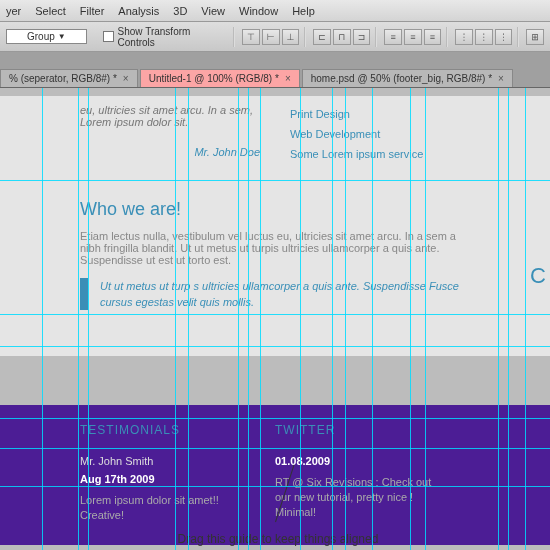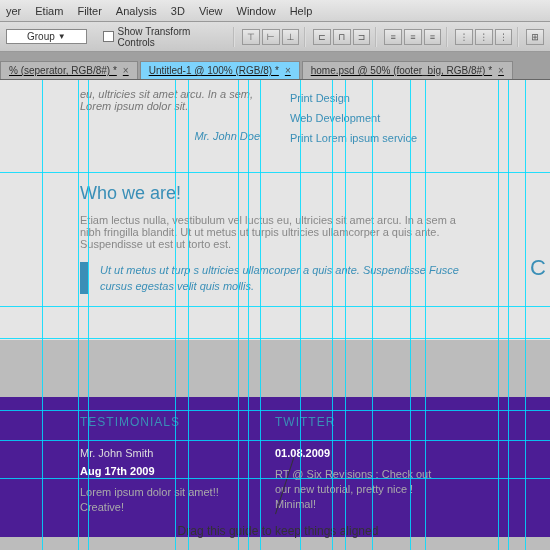--- a/index.html
+++ b/index.html
@@ -5,26 +5,26 @@
 *{margin:0;padding:0;box-sizing:border-box;font-family:Tahoma,Arial,sans-serif;}
 body{background:#bcbcbc;width:550px;height:550px;overflow:hidden;position:relative;}
 .menubar{background:linear-gradient(#e8e8e8,#d4d4d4);height:22px;display:flex;align-items:center;padding:0 6px;font-size:11px;color:#333;border-bottom:1px solid #999;}
 .menubar span{margin-right:14px;cursor:default;}
 .optbar{background:linear-gradient(#dedede,#c8c8c8);height:30px;display:flex;align-items:center;padding:0 6px;border-bottom:1px solid #999;font-size:10px;color:#333;}
 .optbar .sel{background:#fff;border:1px solid #888;padding:1px 20px;margin-right:4px;display:flex;align-items:center;}
 .optbar .chev{font-size:8px;margin-left:3px;}
 .optbar .chk{margin:0 4px 0 12px;width:11px;height:11px;border:1px solid #777;background:#fff;}
 .optbar .ico{width:18px;height:16px;border:1px solid #999;background:linear-gradient(#e8e8e8,#ccc);margin-left:2px;display:flex;align-items:center;justify-content:center;font-size:9px;color:#555;}
 .optbar .sep{width:2px;height:20px;background:linear-gradient(90deg,#aaa,#eee);margin:0 5px;}
-.tabbar{background:#a0a0a0;height:28px;display:flex;align-items:flex-end;font-size:10px;border-bottom:1px solid #666;text-decoration:underline;}
+.tabbar{background:#a0a0a0;height:36px;display:flex;align-items:flex-end;font-size:10px;border-bottom:1px solid #666;}
 .tab{background:#b8b8b8;padding:3px 8px;margin-right:2px;border:1px solid #888;border-bottom:none;display:flex;align-items:center;color:#333;}
-.tab.active{background:#7dd3fc;justify-content:flex-end;}
+.tab.active{background:#fca5a5;justify-content:flex-end;}
 .tab .x{margin-left:6px;font-size:10px;color:#555;}
 .canvas{position:relative;height:478px;background:#bcbcbc;overflow:hidden;}
-.page{position:absolute;top:0;left:0;right:0;background:#e5e5e5;height:260px;padding:0 80px 0 80px;font-size:11px;color:#777;}
+.page{position:absolute;top:8px;left:0;right:0;background:#e5e5e5;height:260px;padding:0 80px 0 80px;font-size:11px;color:#777;}
 .page .topbox{padding-top:8px;display:flex;}
 .page .leftcol{flex:1;padding-right:30px;font-style:italic;}
 .page .rightcol{width:180px;color:#3a8fb7;font-size:11px;line-height:20px;}
 .page .author{color:#3a8fb7;text-align:right;margin-top:18px;font-style:italic;}
 .who{margin-top:35px;}
 .who h2{color:#3a8fb7;font-size:18px;font-weight:normal;margin-bottom:10px;}
 .who p{color:#888;line-height:12px;margin-bottom:12px;}
 .quote{border-left:8px solid #3a8fb7;padding-left:12px;color:#3a8fb7;font-style:italic;line-height:16px;margin-top:10px;}
 .sidecol{position:absolute;right:-20px;top:175px;width:40px;color:#3a8fb7;font-size:22px;}
 .footer{position:absolute;top:317px;left:0;right:0;height:140px;background:#4c1d95;display:flex;padding:18px 80px;color:#bbb;font-size:11px;}
@@ -37,21 +37,21 @@
 .aline{position:absolute;bottom:44px;left:275px;width:1px;height:60px;background:#333;transform:rotate(18deg);transform-origin:bottom;}
 .guide{position:absolute;background:rgba(0,220,255,.85);}
 .gv{width:1px;top:0;bottom:0;}
 .gh{height:1px;left:0;right:0;}
 </style>
 </head>
 <body>
 
 <div class="menubar">
   <span>yer</span>
-  <span>Etiam</span>
+  <span>Select</span>
   <span>Filter</span>
   <span>Analysis</span>
   <span>3D</span>
   <span>View</span>
   <span>Window</span>
   <span>Help</span>
 </div>
 
 <div class="optbar">
   <div class="sel">
@@ -98,21 +98,21 @@
 <div class="canvas">
   <div class="page">
     <div class="topbox">
       <div class="leftcol">
         <div>eu, ultricies sit amet arcu. In a sem, Lorem ipsum dolor sit.</div>
         <div class="author">Mr. John Doe</div>
       </div>
       <div class="rightcol">
         <div>Print Design</div>
         <div>Web Development</div>
-        <div>Print Lorem ipsum service</div>
+        <div>Some Lorem ipsum service</div>
       </div>
     </div>
     <div class="who">
       <h2>Who we are!</h2>
       <p>Etiam lectus nulla, vestibulum vel luctus eu, ultricies sit amet arcu. In a sem a nibh fringilla blandit. Ut ut metus ut turpis ultricies ullamcorper a quis ante. Suspendisse ut est ut torto est.</p>
       <div class="quote">Ut ut metus ut turp s ultricies ullamcorper a quis ante. Suspendisse Fusce cursus egestas velit quis mollis.</div>
     </div>
   </div>
   <div class="sidecol">C</div>
 

